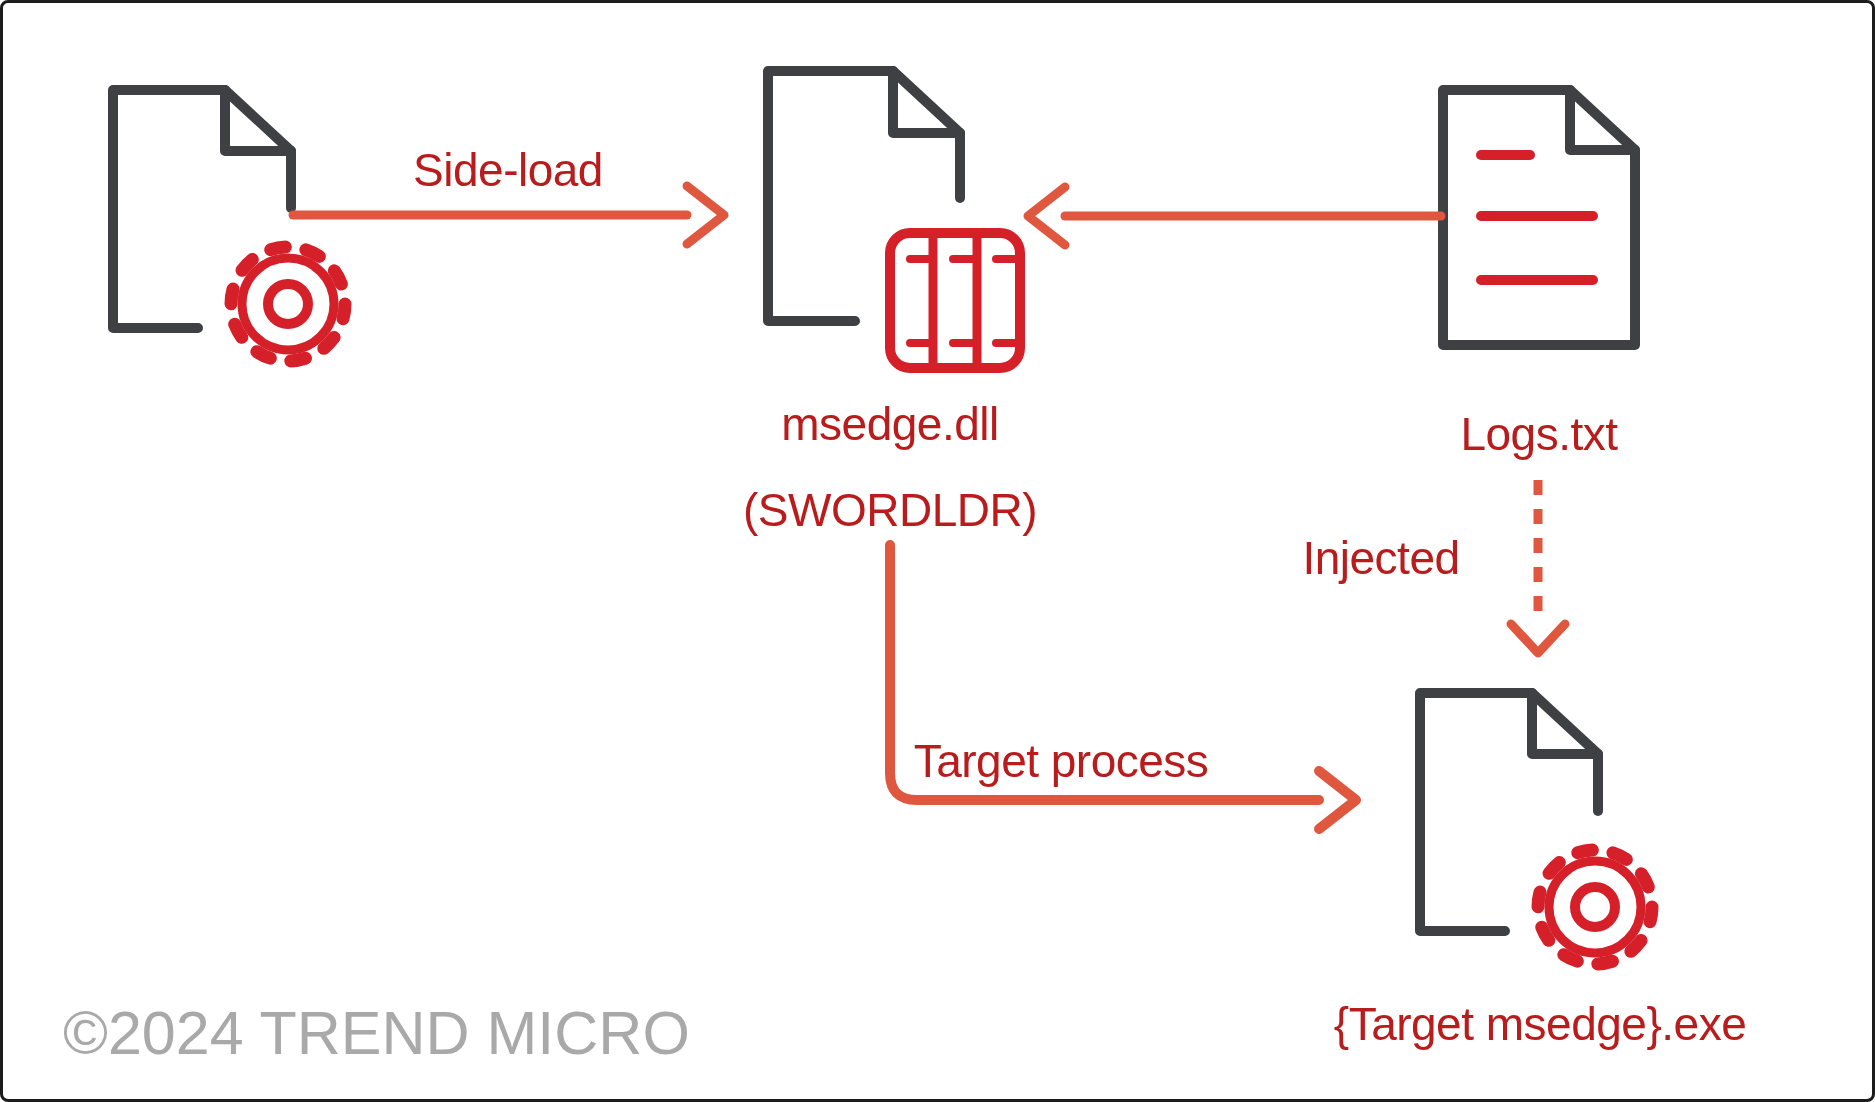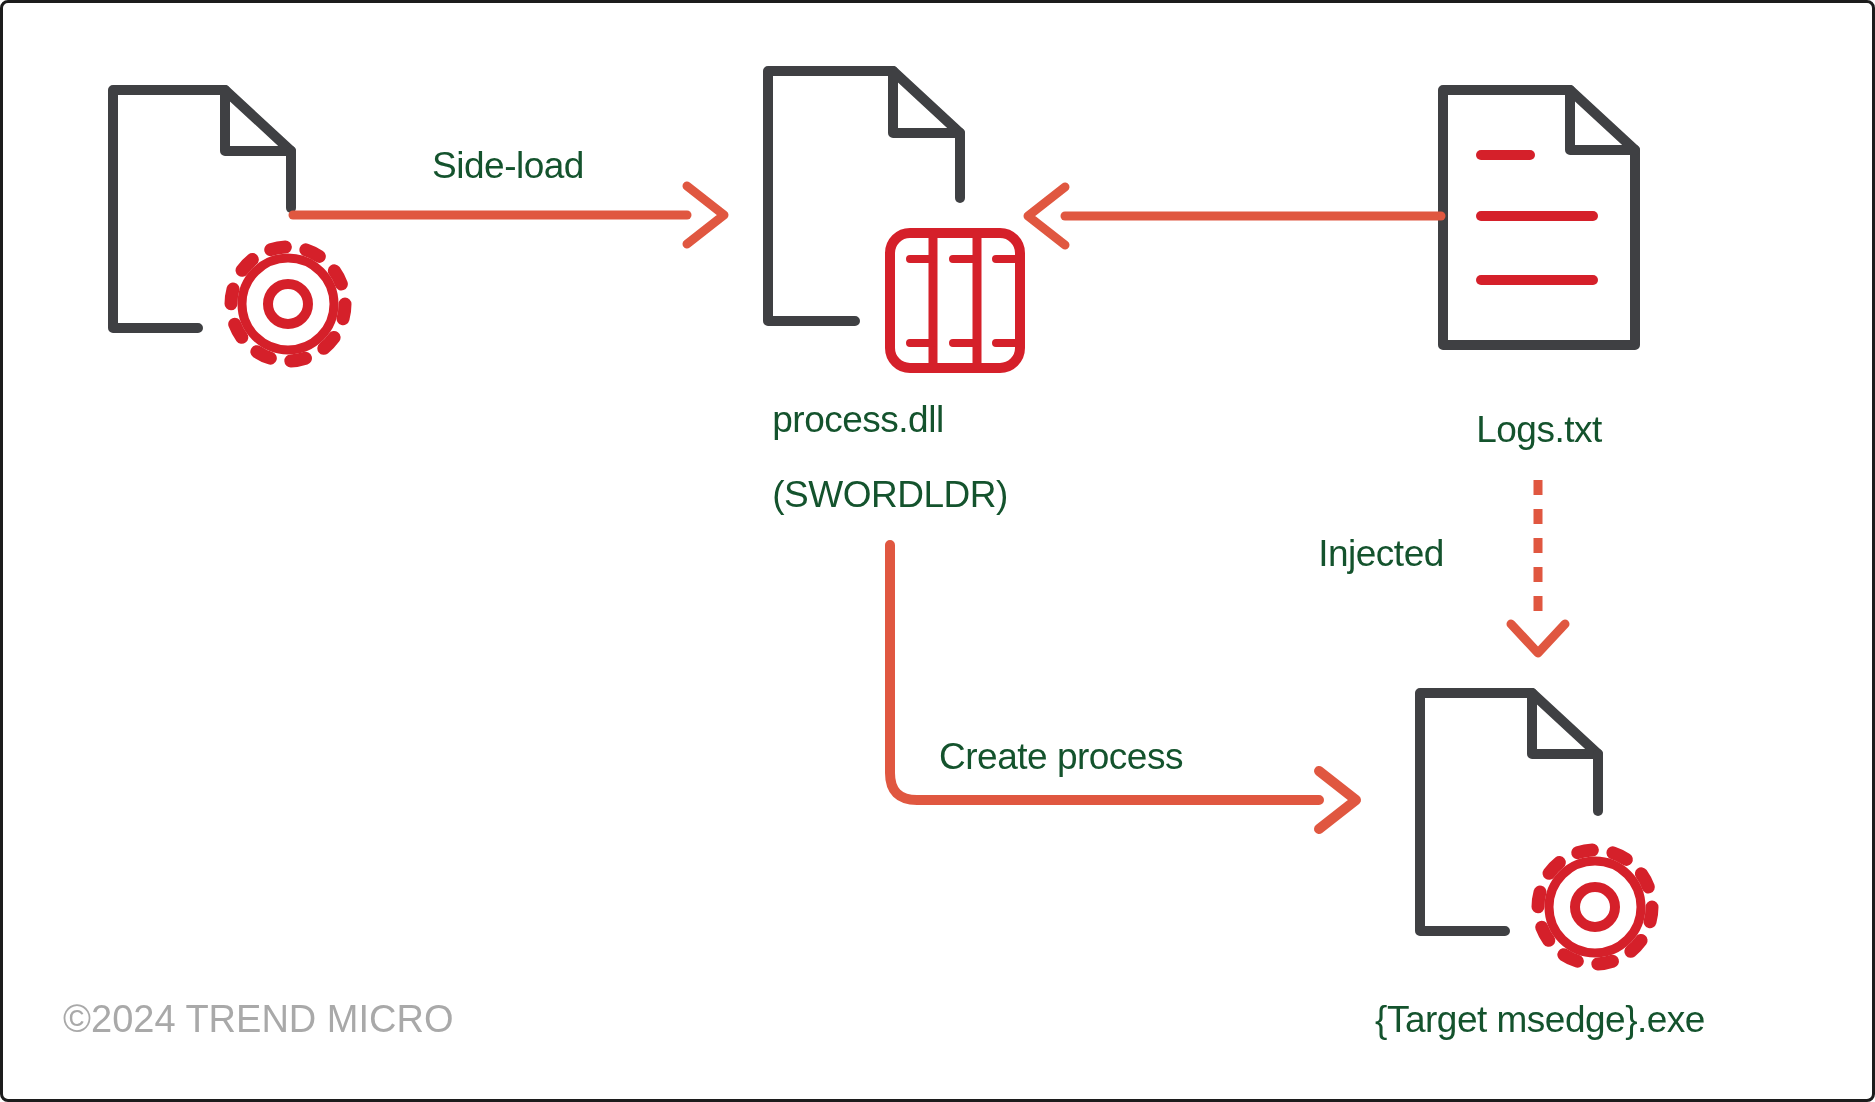--- a/index.html
+++ b/index.html
@@ -4,26 +4,26 @@
 <style>
   html,body{margin:0;padding:0;background:#ffffff;}
   body{width:1875px;height:1102px;font-family:"Liberation Sans",sans-serif;}
   .canvas{
     position:relative;width:1875px;height:1102px;box-sizing:border-box;
     background:#ffffff;border:3px solid #1c1c1c;border-radius:8px;overflow:hidden;
   }
   .layer{position:absolute;left:0;top:0;width:1875px;height:1102px;}
   .label{
     position:absolute;transform:translateX(-50%);
-    font-size:37px;line-height:1.12;color:#14532d;white-space:nowrap;text-align:left;
+    font-size:46px;line-height:1.12;color:#b91c1c;white-space:nowrap;text-align:center;
     letter-spacing:-0.5px;
   }
   .label .sub{margin-top:34px;}
   .copyright{
-    position:absolute;left:60px;top:995px;font-size:38px;color:#a9a9a9;
+    position:absolute;left:60px;top:995px;font-size:61px;color:#a9a9a9;
     letter-spacing:0px;white-space:nowrap;
   }
 </style>
 </head>
 <body>
 
 <div class="canvas">
 
   <svg class="layer" viewBox="0 0 1875 1102">
     <defs>
@@ -87,26 +87,26 @@
         <path d="M887 542 V770 Q887 797 914 797 H1316" stroke-width="10"></path>
         <path d="M1316 768 L1353 797 L1316 826" stroke-width="10"></path>
       </g>
     </g>
   </svg>
 
 
   <div class="label" style="left:505px;top:142px">Side-load</div>
 
   <div class="label" style="left:887px;top:396px">
-    <div>process.dll</div>
+    <div>msedge.dll</div>
     <div class="sub">(SWORDLDR)</div>
   </div>
 
   <div class="label" style="left:1536px;top:406px">Logs.txt</div>
 
   <div class="label" style="left:1378px;top:530px">Injected</div>
 
-  <div class="label" style="left:1058px;top:733px">Create process</div>
+  <div class="label" style="left:1058px;top:733px">Target process</div>
 
   <div class="label" style="left:1537px;top:996px">{Target msedge}.exe</div>
 
   <div class="copyright">©2024 TREND MICRO</div>
 </div>
 
 </body></html>

